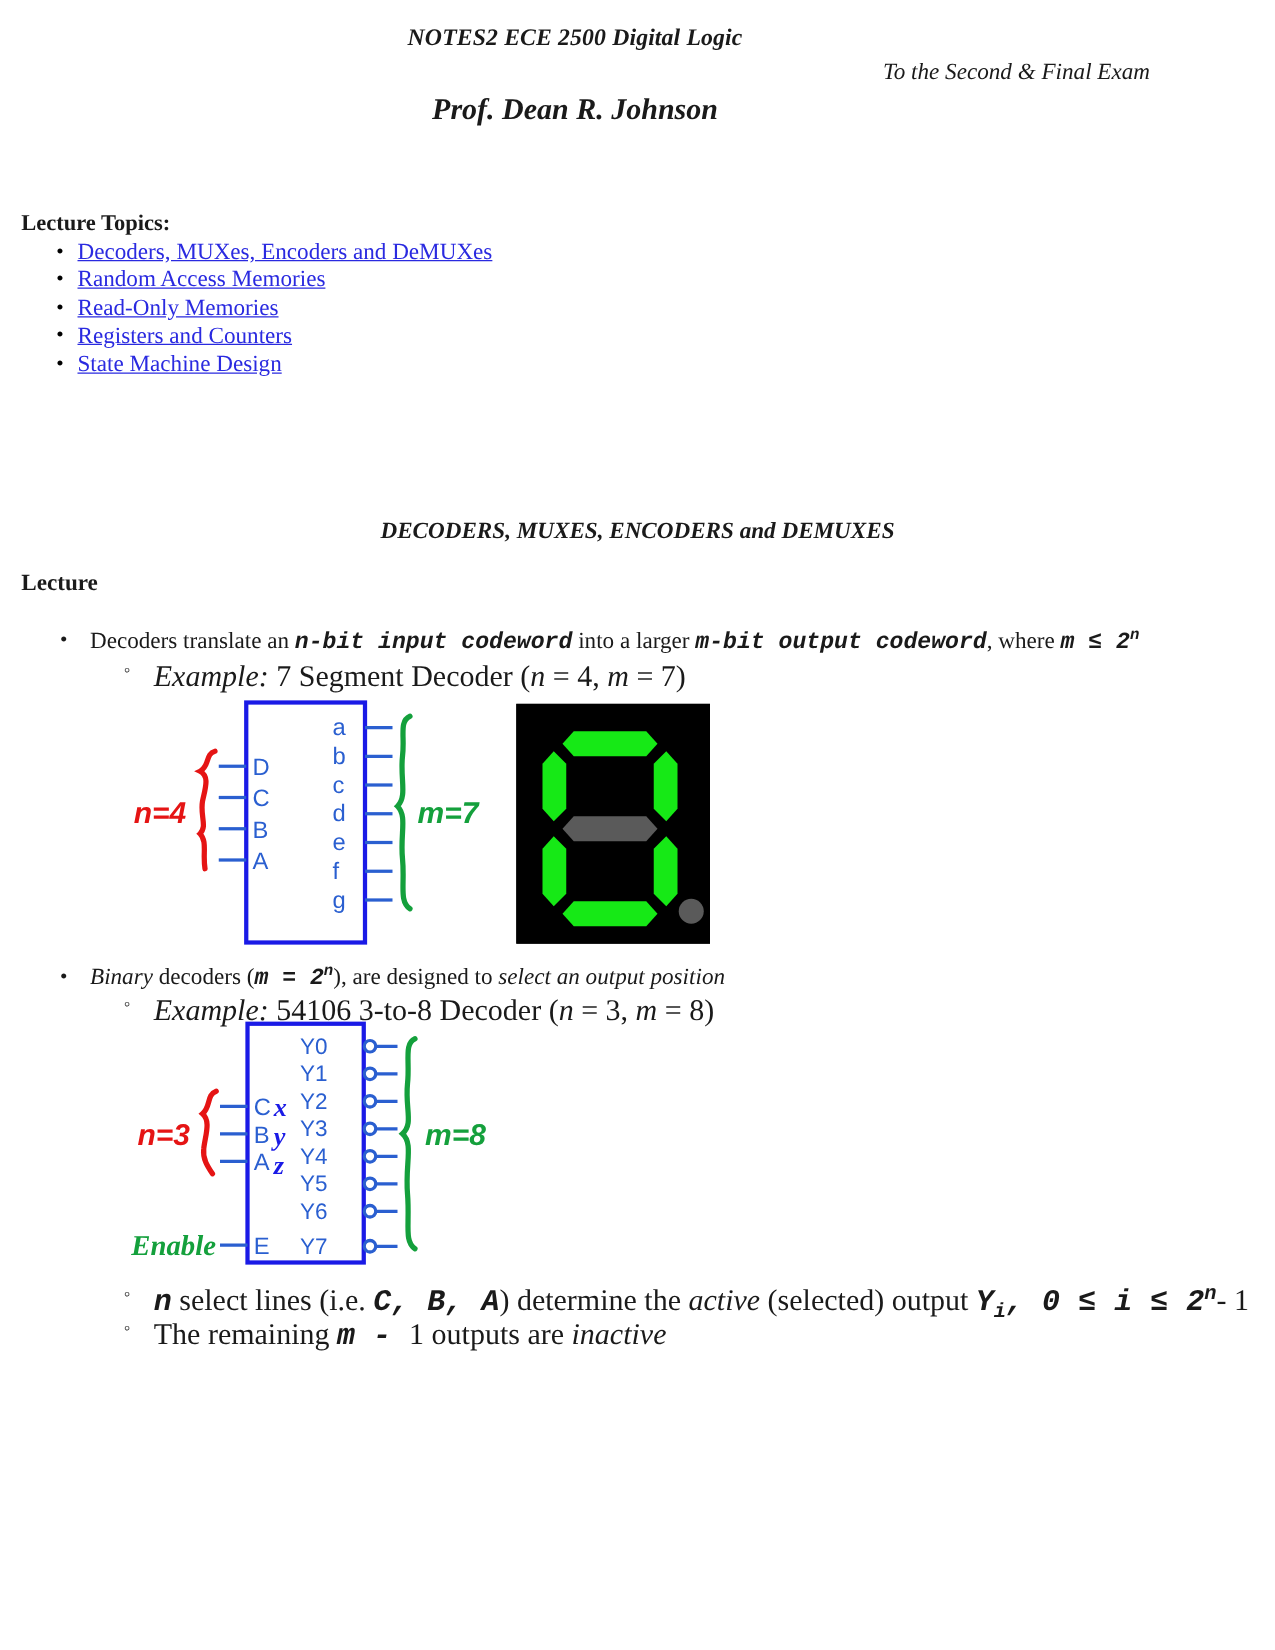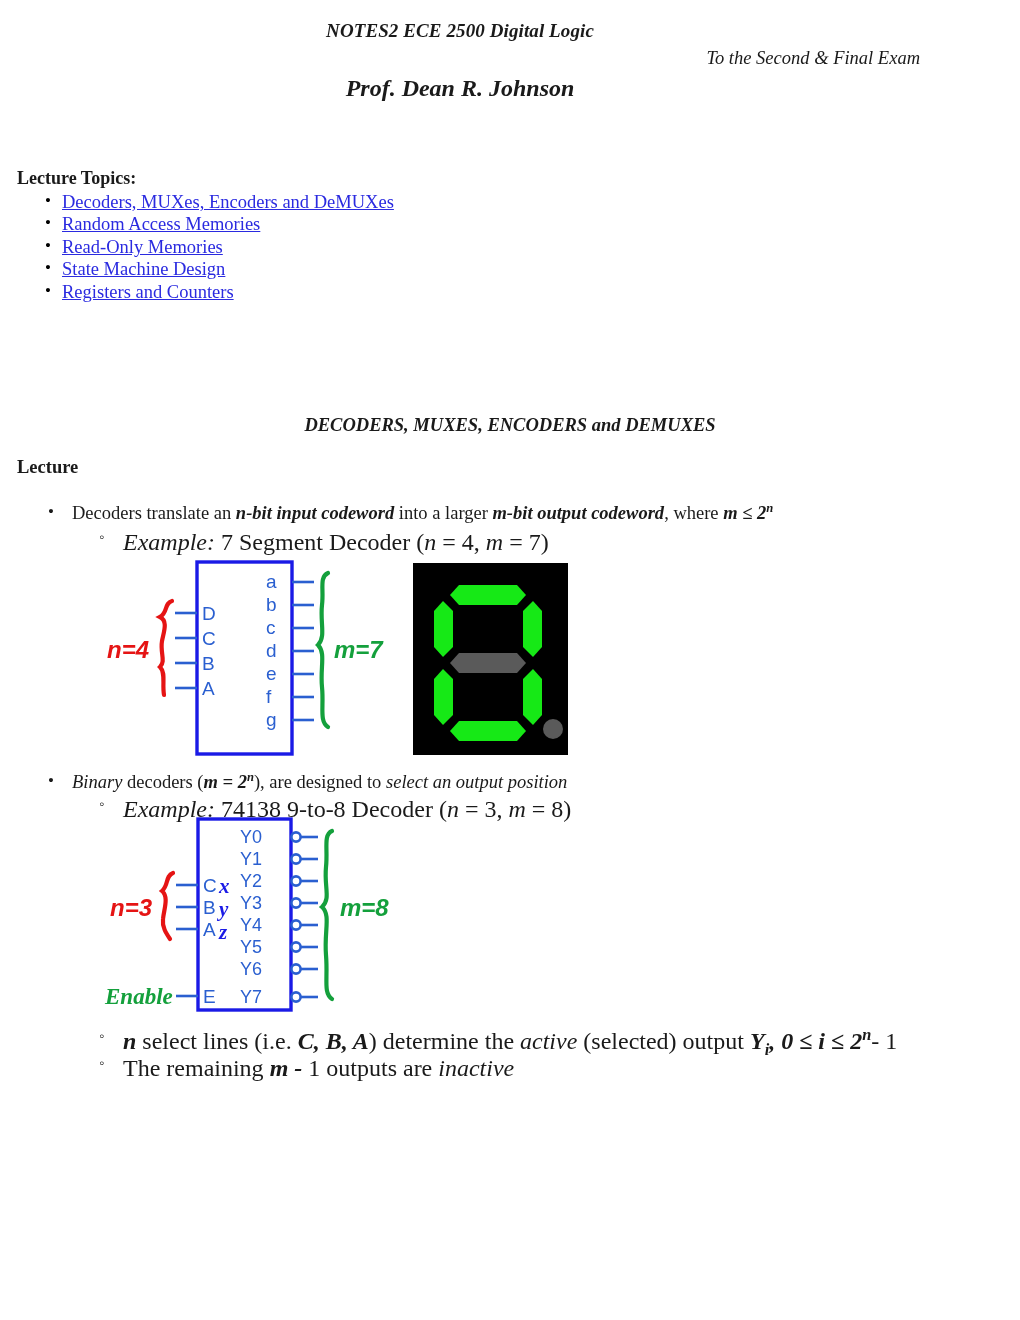--- a/index.html
+++ b/index.html
@@ -118,21 +118,21 @@
     white-space: nowrap;
   }
   .bullet-l2::before {
     content: "\25E6";
     position: absolute;
     left: 4px;
     top: 0px;
     font-size: 15px;
   }
   .i { font-style: italic; }
-  .bi { font-weight: bold; font-style: italic; }
+  .bi { font-weight: bold; font-style: italic; font-family: Liberation Mono, monospace; }
   sup { font-size: 0.68em; vertical-align: super; line-height: 0; }
   sub { font-size: 0.68em; vertical-align: sub; line-height: 0; }
 
   
   .figure {
     position: absolute;
   }
   .fig-svg { display: block; }
 
   .seg-display {
@@ -152,22 +152,22 @@
   <div class="line2">To the Second &amp; Final Exam</div>
   <div class="line3">Prof. Dean R. Johnson</div>
 </div>
 
 <div class="lecture-topics-title">Lecture Topics:</div>
 
 <ul class="topics-list">
   <li><a href="#">Decoders, MUXes, Encoders and DeMUXes</a></li>
   <li><a href="#">Random Access Memories</a></li>
   <li><a href="#">Read-Only Memories</a></li>
+  <li><a href="#">Registers and Counters</a></li>
   <li><a href="#">State Machine Design</a></li>
-  <li><a href="#">Registers and Counters</a></li>
 </ul>
 
 <div class="section-heading">DECODERS, MUXES, ENCODERS and DEMUXES</div>
 <div class="subsection-heading">Lecture</div>
 
 <div class="bullet-l1" style="left:44px; top:503px;"><span>Decoders translate an </span><span class="bi">n-bit input codeword</span><span> into a larger </span><span class="bi">m-bit output codeword</span><span>, where </span><span class="bi">m ≤ 2</span><sup class="bi">n</sup></div>
 
 <div class="bullet-l2" style="left:95px; top:529px;"><span class="i">Example:</span><span>&nbsp;</span><span>7 Segment Decoder (</span><span class="i">n</span><span> = 4, </span><span class="i">m</span><span> = 7)</span></div>
 
 <div class="figure" style="left:100px; top:555px;">
@@ -236,21 +236,21 @@
     <polygon points="120,106 129,116 129,152 120,162 110,152 110,116" fill="#16e916"></polygon>
 
     <polygon points="46,158 104,158 113,168 104,178 46,178 37,168" fill="#16e916"></polygon>
 
     <ellipse cx="140" cy="166" rx="10" ry="10" fill="#5a5a5a"></ellipse>
   </svg>
 </div>
 
 <div class="bullet-l1" style="left:44px; top:772px;"><span class="i">Binary</span><span> decoders (</span><span class="bi">m = 2</span><sup class="bi">n</sup><span>), are designed to </span><span class="i">select an output position</span></div>
 
-<div class="bullet-l2" style="left:95px; top:796px;"><span class="i">Example:</span><span>&nbsp;</span><span>74138 9-to-8 Decoder (</span><span class="i">n</span><span> = 3, </span><span class="i">m</span><span> = 8)</span></div>
+<div class="bullet-l2" style="left:95px; top:796px;"><span class="i">Example:</span><span>&nbsp;</span><span>54106 3-to-8 Decoder (</span><span class="i">n</span><span> = 3, </span><span class="i">m</span><span> = 8)</span></div>
 
 <div class="figure" style="left:100px; top:815px;">
   <svg class="fig-svg" width="330" height="205" viewBox="0 0 330 205">
 
     <rect x="98" y="4" width="93" height="191" fill="#ffffff" stroke="#1a1ae6" stroke-width="3.4"></rect>
 
     <g stroke="#2a5fd0" stroke-width="2.6">
       <line x1="76" y1="70" x2="98" y2="70"></line>
       <line x1="76" y1="92" x2="98" y2="92"></line>
       <line x1="76" y1="114" x2="98" y2="114"></line>

